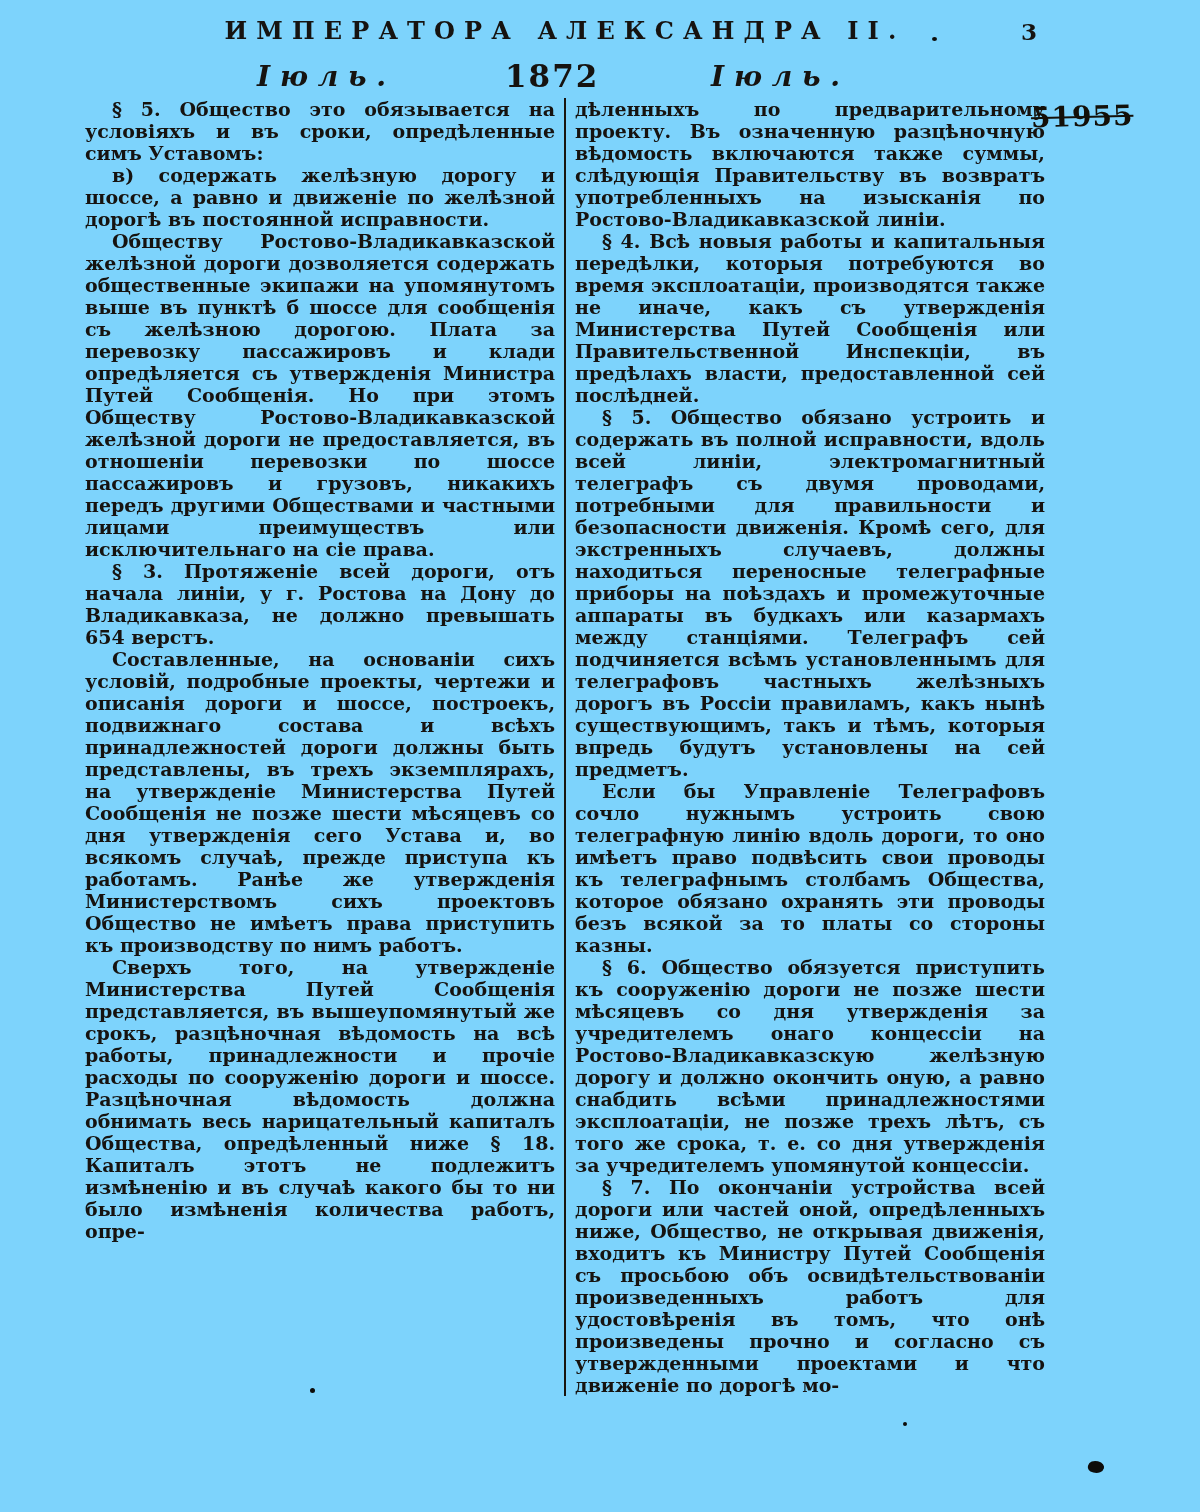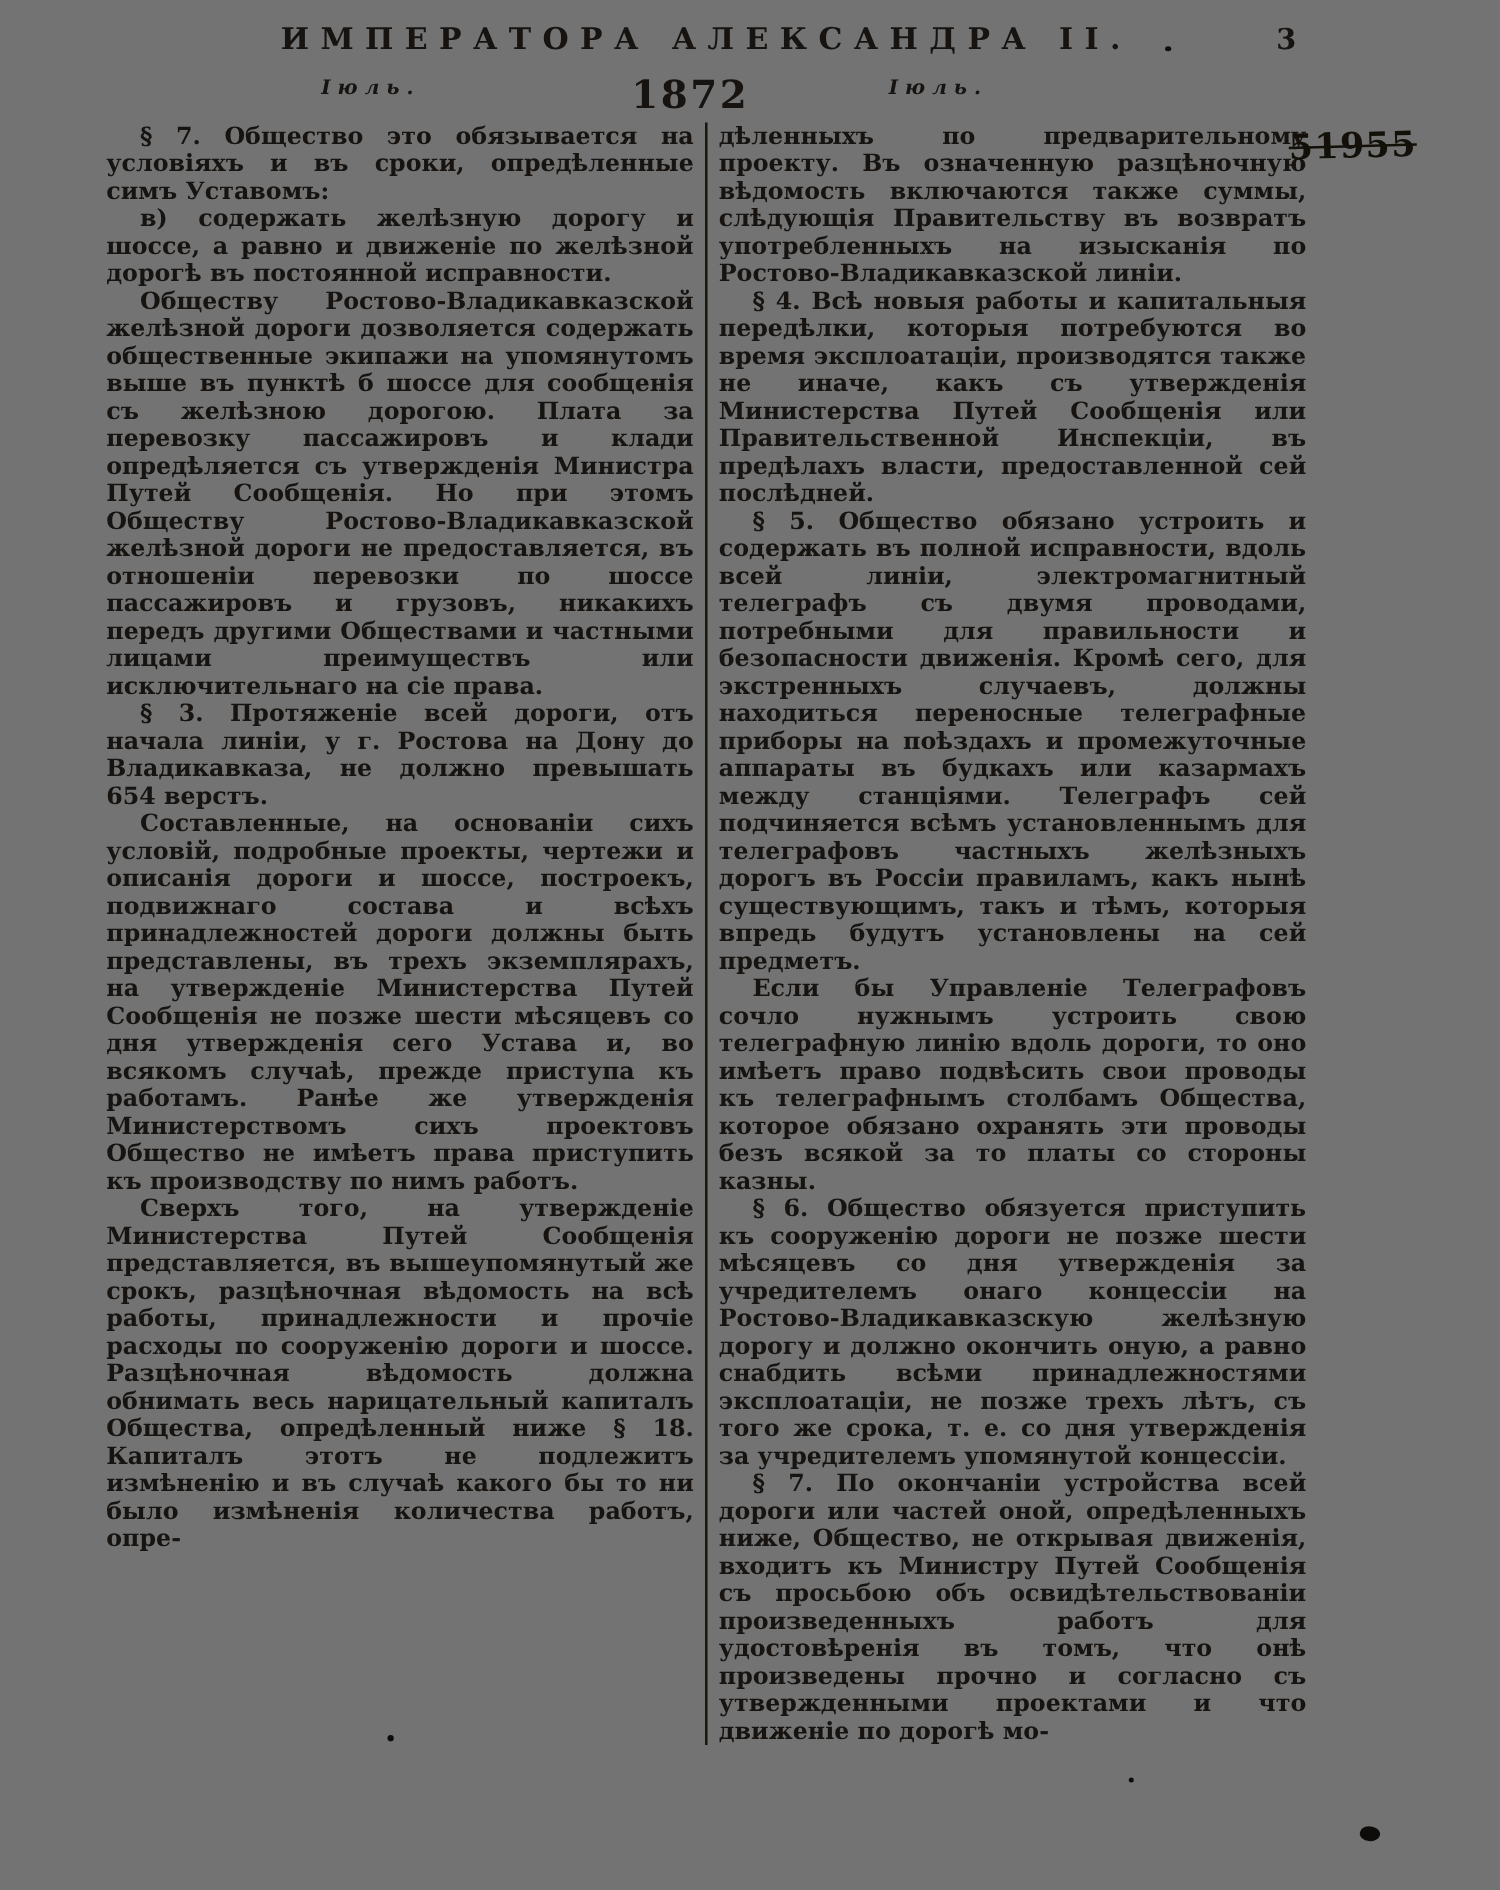--- a/index.html
+++ b/index.html
@@ -9,21 +9,21 @@
   body {
     width: 1200px;
     height: 1512px;
     background: #ffffff;
     font-family: "DejaVu Serif", serif;
   }
   .page {
     position: relative;
     width: 1200px;
     height: 1512px;
-    background: #737373;
+    background: #7dd3fc;
     color: #161310;
     overflow: hidden;
   }
   .content {
     position: absolute;
     left: 85px;
     top: 16px;
     width: 960px;
   }
   .header-row {
@@ -49,21 +49,21 @@
   .date-row {
     position: relative;
     height: 38px;
     margin-top: 2px;
   }
   .month {
     position: absolute;
     top: 2px;
     font-style: italic;
     font-weight: bold;
-    font-size: 16px;
+    font-size: 28px;
     letter-spacing: 0.35em;
     white-space: nowrap;
   }
   .month.left { left: 172px; }
   .month.right { left: 626px; }
   .year {
     position: absolute;
     top: 0;
     left: 420px;
     font-size: 31px;
@@ -131,21 +131,21 @@
     <div class="date-row">
       <span class="month left">Іюль.</span>
       <span class="year">1872</span>
       <span class="month right">Іюль.</span>
     </div>
 
     <div class="stamp">51955</div>
 
     <div class="columns">
       <div class="col">
-        <p class="para">§ 7. Общество это обязывается на условіяхъ и въ сроки, опредѣленные симъ Уставомъ:</p>
+        <p class="para">§ 5. Общество это обязывается на условіяхъ и въ сроки, опредѣленные симъ Уставомъ:</p>
         <p class="para">в) содержать желѣзную дорогу и шоссе, а равно и движеніе по желѣзной дорогѣ въ постоянной исправности.</p>
         <p class="para">Обществу Ростово-Владикавказской желѣзной дороги дозволяется содержать общественные экипажи на упомянутомъ выше въ пунктѣ б шоссе для сообщенія съ желѣзною дорогою. Плата за перевозку пассажировъ и клади опредѣляется съ утвержденія Министра Путей Сообщенія. Но при этомъ Обществу Ростово-Владикавказской желѣзной дороги не предоставляется, въ отношеніи перевозки по шоссе пассажировъ и грузовъ, никакихъ передъ другими Обществами и частными лицами преимуществъ или исключительнаго на сіе права.</p>
         <p class="para">§ 3. Протяженіе всей дороги, отъ начала линіи, у г. Ростова на Дону до Владикавказа, не должно превышать 654 верстъ.</p>
         <p class="para">Составленные, на основаніи сихъ условій, подробные проекты, чертежи и описанія дороги и шоссе, построекъ, подвижнаго состава и всѣхъ принадлежностей дороги должны быть представлены, въ трехъ экземплярахъ, на утвержденіе Министерства Путей Сообщенія не позже шести мѣсяцевъ со дня утвержденія сего Устава и, во всякомъ случаѣ, прежде приступа къ работамъ. Ранѣе же утвержденія Министерствомъ сихъ проектовъ Общество не имѣетъ права приступить къ производству по нимъ работъ.</p>
         <p class="para">Сверхъ того, на утвержденіе Министерства Путей Сообщенія представляется, въ вышеупомянутый же срокъ, разцѣночная вѣдомость на всѣ работы, принадлежности и прочіе расходы по сооруженію дороги и шоссе. Разцѣночная вѣдомость должна обнимать весь нарицательный капиталъ Общества, опредѣленный ниже § 18. Капиталъ этотъ не подлежитъ измѣненію и въ случаѣ какого бы то ни было измѣненія количества работъ, опре-</p>
       </div>
 
       <div class="divider"></div>
 
       <div class="col">

